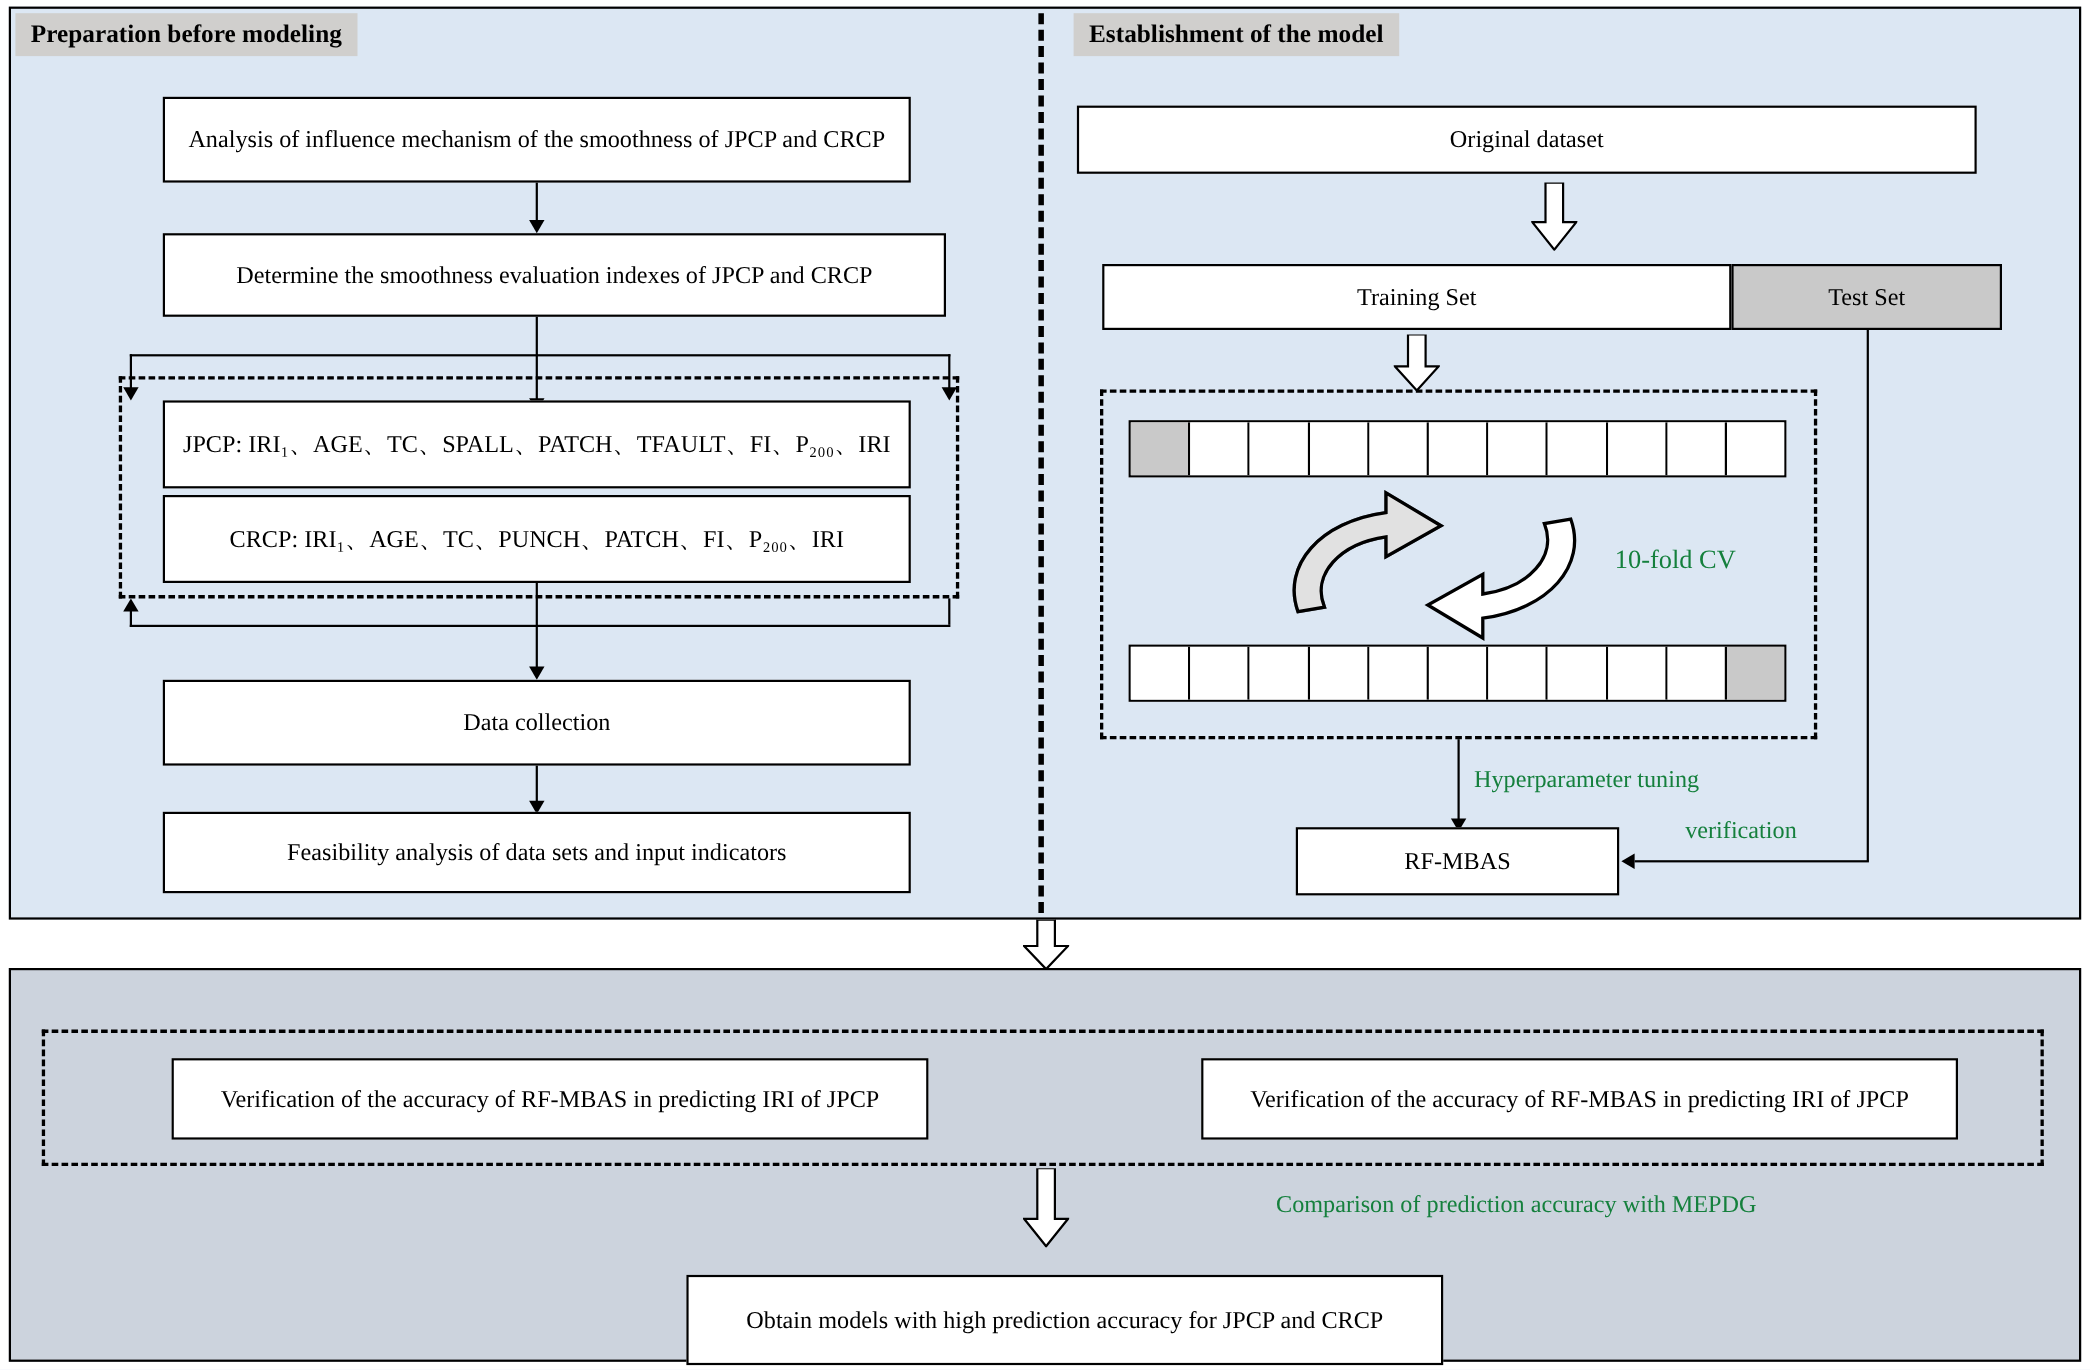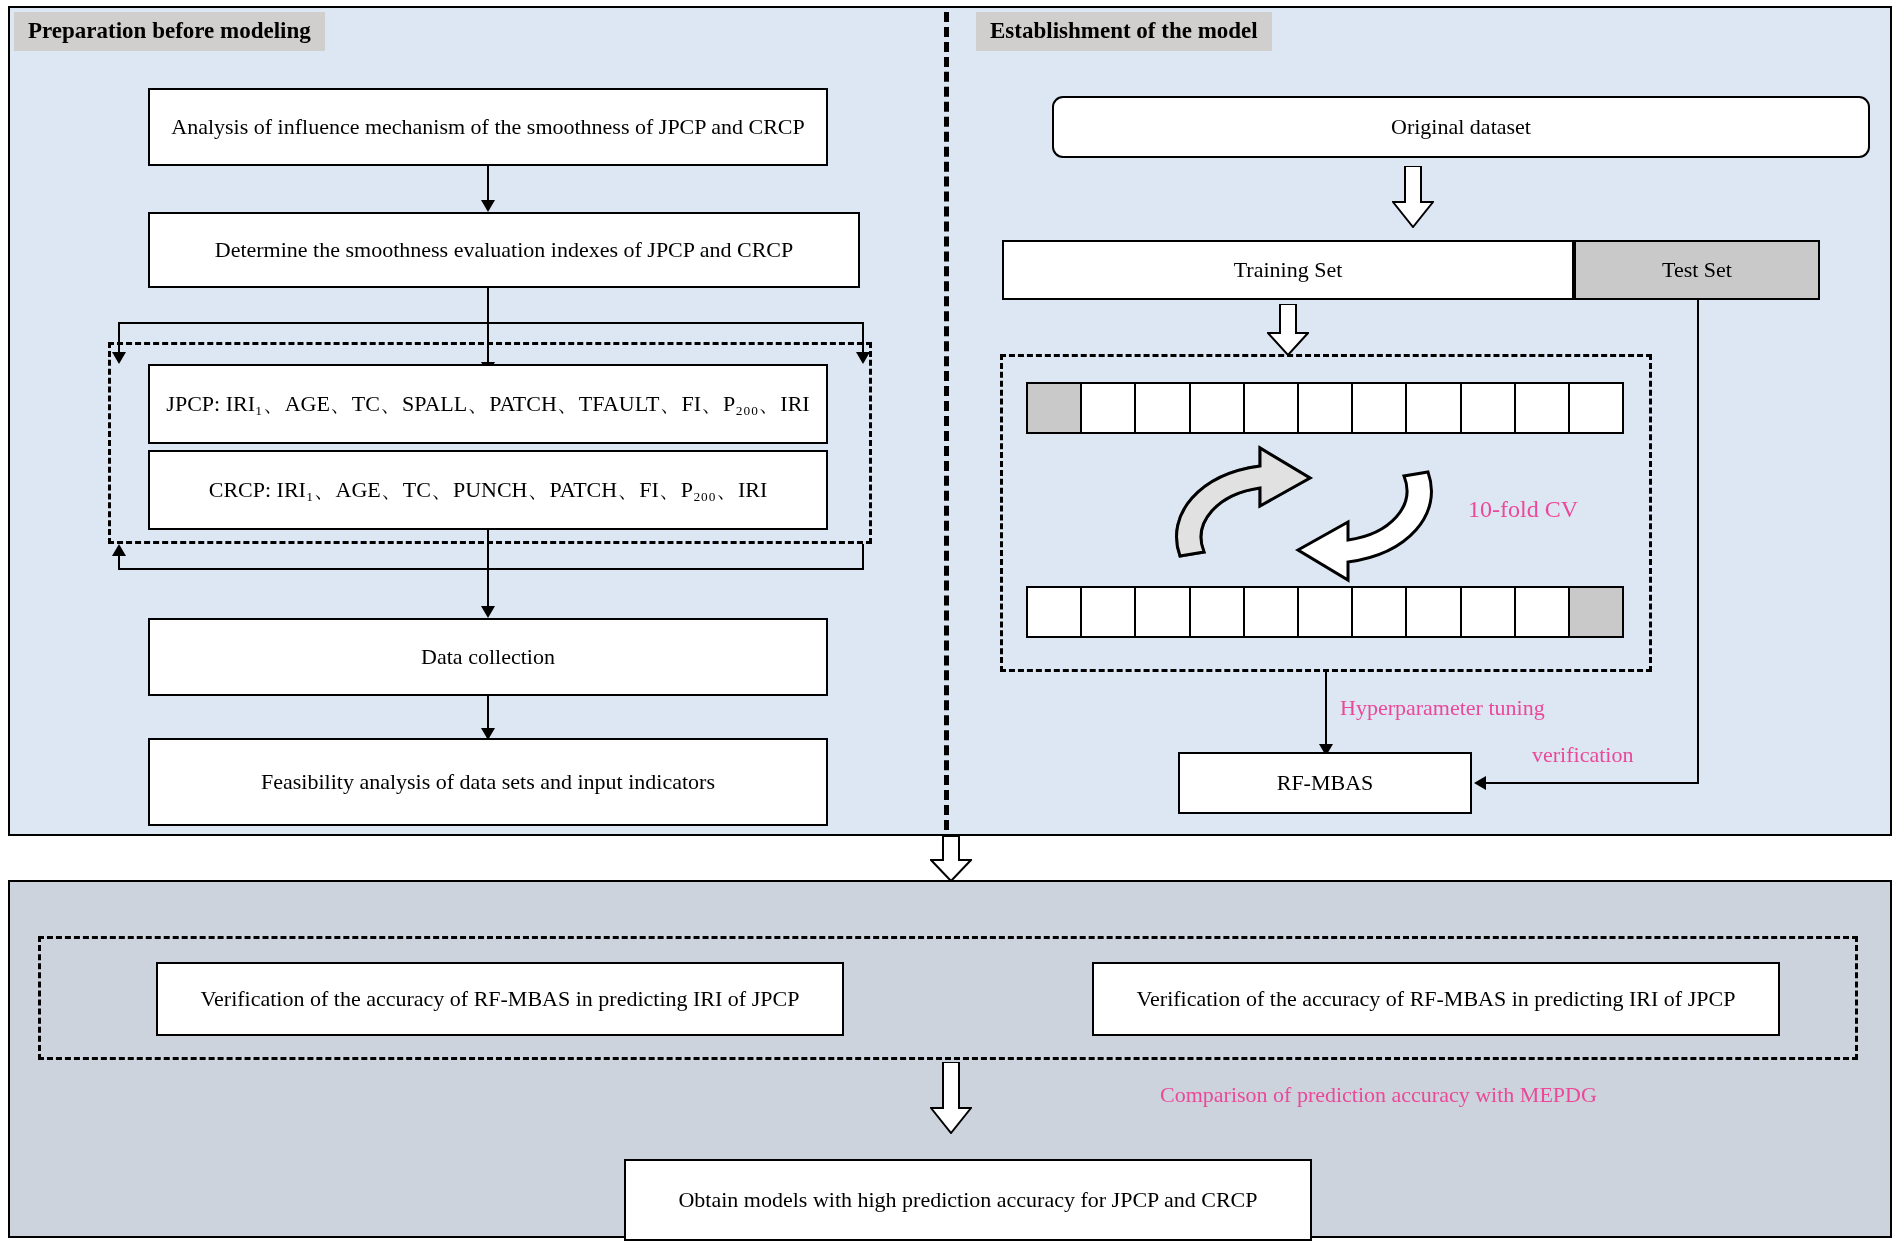--- a/index.html
+++ b/index.html
@@ -140,21 +140,21 @@
     border-right: 2px solid #000;
     box-sizing: border-box;
     background: #fff;
   }
   .strip .cell:last-child { border-right: none; }
   .strip .cell.grey { background: #c9c9c9; }
 
   .plain-label {
     position: absolute;
     font-size: 22px;
-    color: #ec4899;
+    color: #15803d;
     white-space: nowrap;
     text-align: right;
   }
 </style>
 </head>
 <body>
 
 <div id="page">
 
   <div class="panel" id="panel-top"></div>
@@ -197,23 +197,23 @@
   <div class="arrowhead-up" style="left:112px; top:544px;"></div>
 
   <div class="vline" style="left:487px; top:530px; height:84px;"></div>
   <div class="arrowhead-down" style="left:481px; top:606px;"></div>
 
   <div class="box" style="left:148px; top:618px; width:680px; height:78px;">Data collection</div>
 
   <div class="vline" style="left:487px; top:696px; height:38px;"></div>
   <div class="arrowhead-down" style="left:481px; top:728px;"></div>
 
-  <div class="box" style="left:148px; top:738px; width:680px; height:88px;">Feasibility analysis of data sets and input indicators</div>
-
-  <div class="box" style="left:1052px; top:96px; width:818px; height:62px;border-radius:11px;">Original dataset</div>
+  <div class="box" style="left:148px; top:738px; width:680px; height:74px;">Feasibility analysis of data sets and input indicators</div>
+
+  <div class="box" style="left:979px; top:96px; width:818px; height:62px;">Original dataset</div>
 
   <div class="block-arrow" style="left:1392px; top:166px;">
     <svg width="42" height="62" viewBox="0 0 42 62">
       <polygon points="13,0 29,0 29,36 41,36 21,61 1,36 13,36" fill="#ffffff" stroke="#000000" stroke-width="2"></polygon>
     </svg>
   </div>
 
   <div class="box" style="left:1002px; top:240px; width:572px; height:60px;">Training Set</div>
 
   <div class="box grey" style="left:1574px; top:240px; width:246px; height:60px;">Test Set</div>

